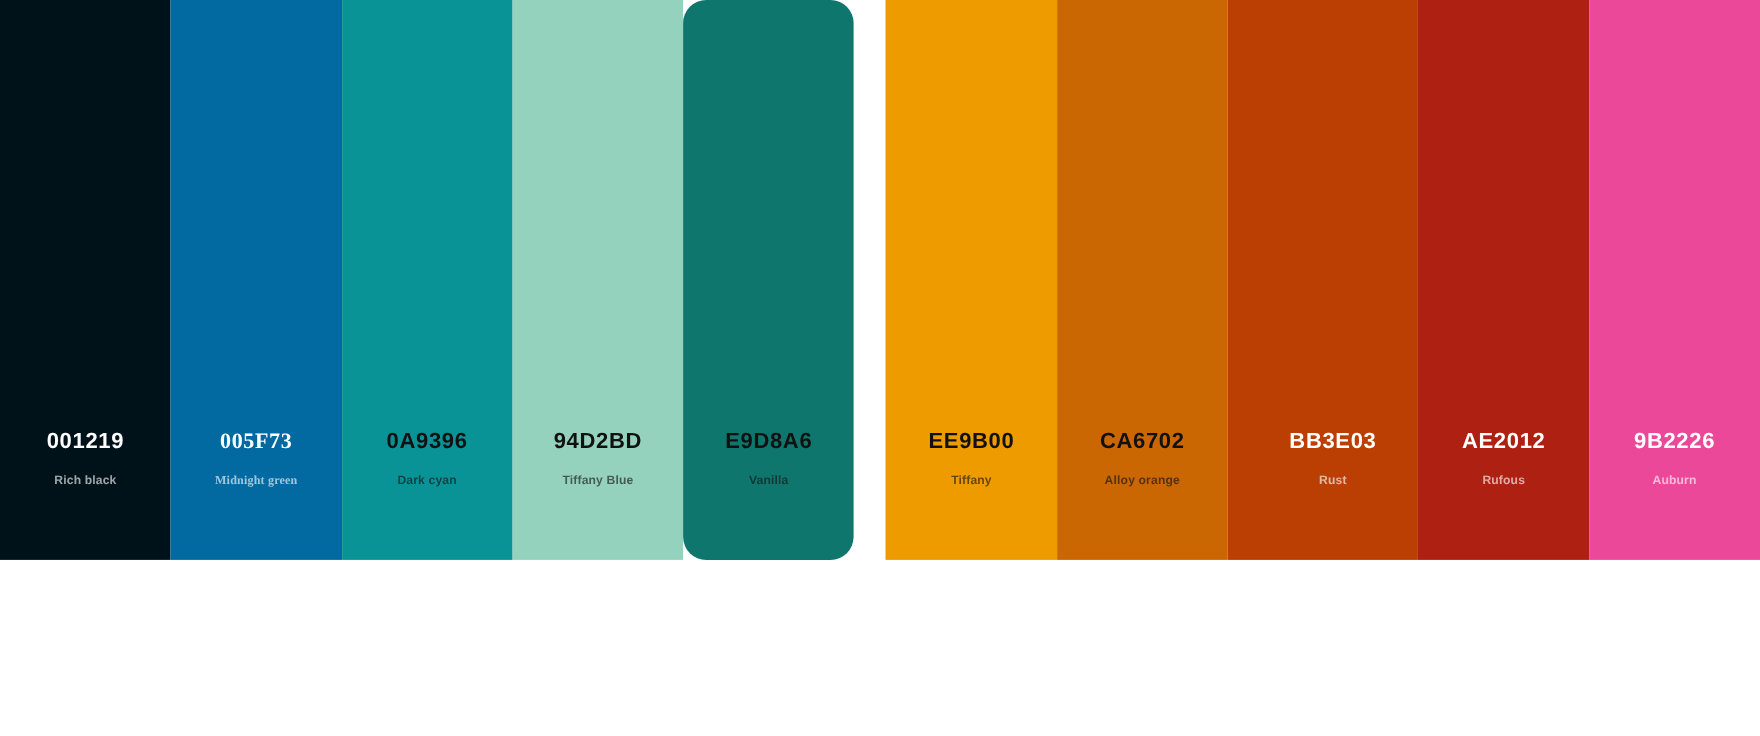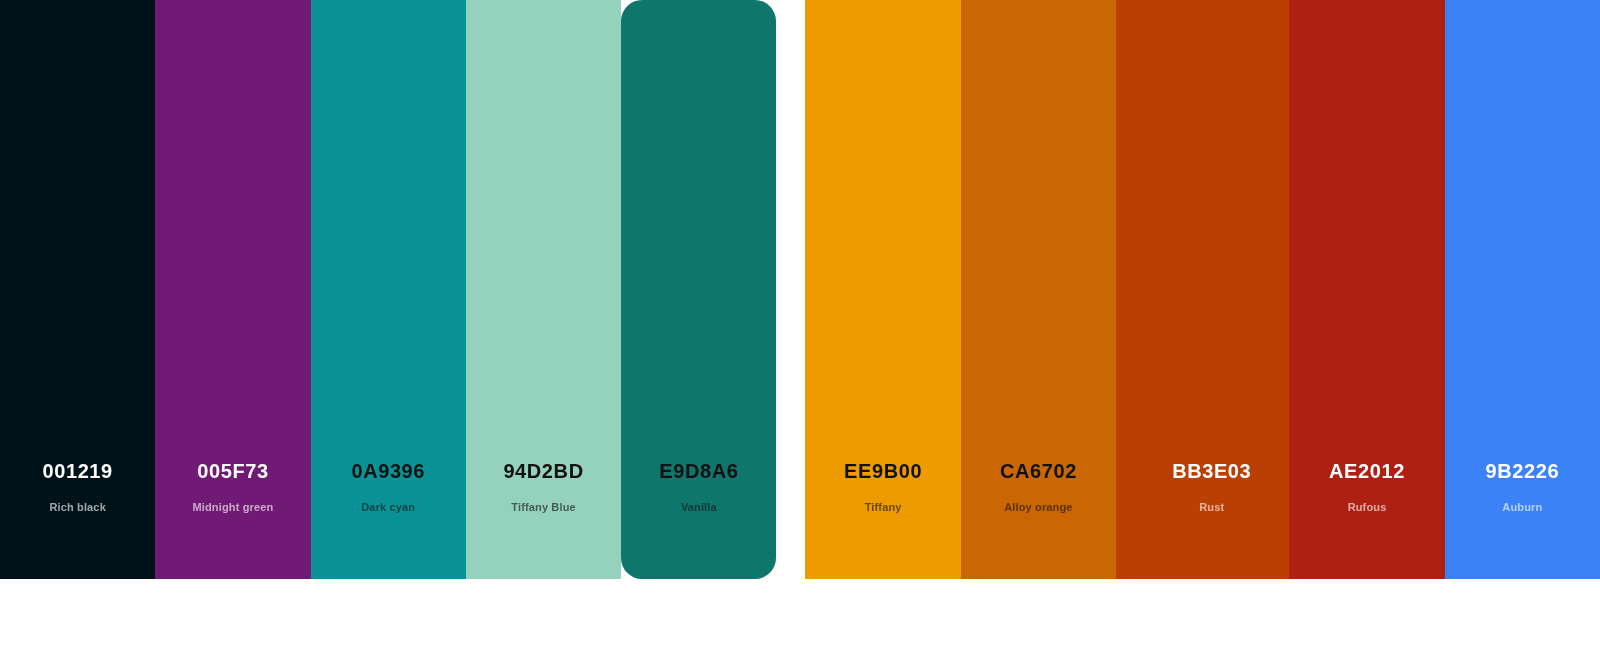--- a/index.html
+++ b/index.html
@@ -12,21 +12,21 @@
   }
 
   body {
     font-family: "Liberation Sans", sans-serif;
     background: #ffffff;
   }
 
   #palette-strip {
     display: flex;
     width: 1600px;
-    height: 579px;
+    height: 509px;
     flex-direction: row;
     align-items: stretch;
   }
 
   .swatch {
     flex: 1 1 0;
     position: relative;
     display: flex;
     flex-direction: column;
     justify-content: flex-end;
@@ -61,21 +61,21 @@
   .swatch.dark-text .swatch-name { color: #111111; }
 </style>
 </head>
 <body>
 
 <div id="palette-strip">
     <div class="swatch light-text" style="background-color: rgb(0, 18, 25);">
       <div class="swatch-hex">001219</div>
       <div class="swatch-name">Rich black</div>
     </div>
-    <div class="swatch light-text" style="background-color: #701a75;">
+    <div class="swatch light-text" style="background-color: #0369a1; font-family: Liberation Serif, serif;">
       <div class="swatch-hex">005F73</div>
       <div class="swatch-name">Midnight green</div>
     </div>
     <div class="swatch dark-text" style="background-color: rgb(10, 147, 150);">
       <div class="swatch-hex">0A9396</div>
       <div class="swatch-name">Dark cyan</div>
     </div>
     <div class="swatch dark-text" style="background-color: rgb(148, 210, 189);">
       <div class="swatch-hex">94D2BD</div>
       <div class="swatch-name">Tiffany Blue</div>
@@ -93,17 +93,17 @@
       <div class="swatch-name">Alloy orange</div>
     </div>
     <div class="swatch light-text" style="background-color: rgb(187, 62, 3); padding-left: 18px;">
       <div class="swatch-hex">BB3E03</div>
       <div class="swatch-name">Rust</div>
     </div>
     <div class="swatch light-text" style="background-color: rgb(174, 32, 18);">
       <div class="swatch-hex">AE2012</div>
       <div class="swatch-name">Rufous</div>
     </div>
-    <div class="swatch light-text" style="background-color: #3b82f6;">
+    <div class="swatch light-text" style="background-color: #ec4899;">
       <div class="swatch-hex">9B2226</div>
       <div class="swatch-name">Auburn</div>
     </div>
   </div>
 
 </body></html>

